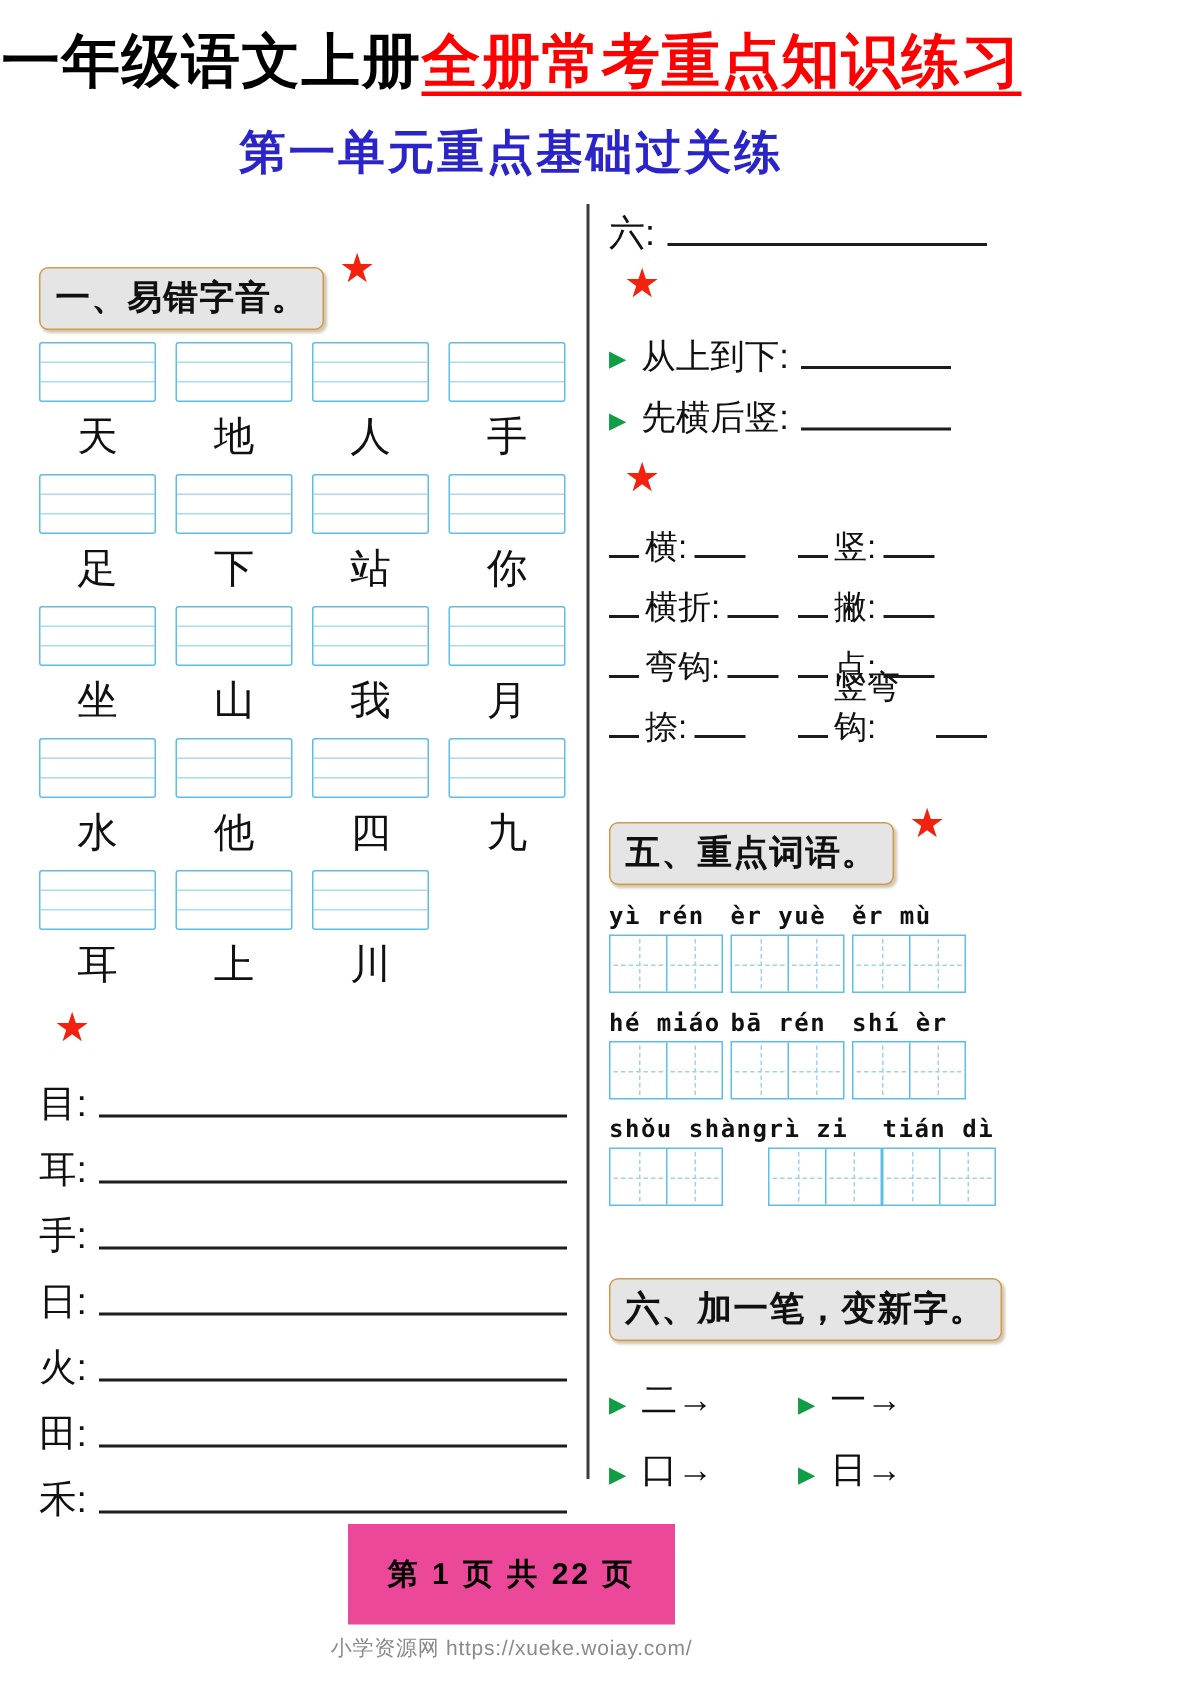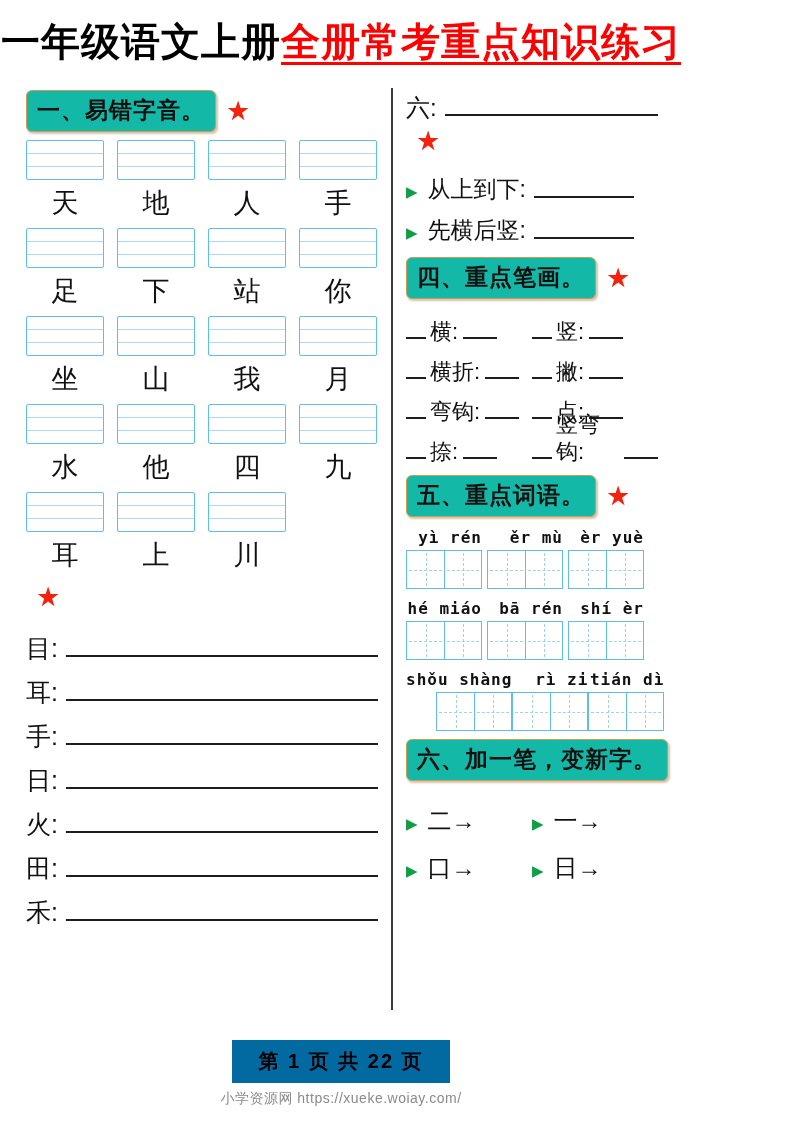--- a/index.html
+++ b/index.html
@@ -21,23 +21,23 @@
     line-height:44px;margin-top:4px;letter-spacing:2px;
   }
   
   .columns{display:flex;align-items:stretch;padding:8px 24px 0 26px;flex:1;}
   .col-left{width:352px;flex:none;}
   .vdivider{width:2px;background:#3c3c3c;margin:4px 13px 30px 13px;flex:none;}
   .col-right{flex:1;min-width:0;}
   
   .sec-head{display:flex;align-items:center;margin:6px 0 8px 0;}
   .sec-badge{
-    display:inline-block;background:#14b8a6;border:1.6px solid #cf9b4e;border-radius:6px;
+    display:inline-block;background:#e5e5e5;border:1.6px solid #cf9b4e;border-radius:6px;
     padding:4px 10px 5px 10px;font-size:23px;font-weight:900;color:#101010;
-    box-shadow:1.5px 2px 2px rgba(120,90,30,.35);letter-spacing:1px;white-space:nowrap;
+    box-shadow:1.5px 2px 2px rgba(120,90,30,.35);letter-spacing:1px;white-space:nowrap;margin-top:40px;
   }
   .star{color:#f2220f;font-size:27px;margin-left:10px;line-height:1;}
   
   .py-row{display:flex;gap:13px;margin:8px 0 6px 0;}
   .pybox{
     box-sizing:border-box;width:78px;height:40px;flex:none;background:#fff;
     border:1.7px solid #5fbde6;border-radius:2px;
     background-image:linear-gradient(#abdbf1,#abdbf1),linear-gradient(#abdbf1,#abdbf1);
     background-size:100% 1.4px;background-position:0 33%,0 67%;background-repeat:no-repeat;
   }
@@ -56,50 +56,51 @@
   
   .bullet-line{display:flex;align-items:flex-end;height:41px;}
   .tri{color:#0f9d45;font-size:15px;line-height:1.7;margin-right:10px;}
   .bullet-line .lbl{font-size:23px;font-weight:400;line-height:1.2;}
   
   .s4-grid{display:grid;grid-template-columns:1fr 1fr;row-gap:2px;margin:2px 0 6px 0;}
   .s4-item{display:flex;align-items:flex-end;height:38px;}
   .s4-item .lbl{font-size:22px;font-weight:500;line-height:1.2;}
   
   .word-row{display:flex;justify-content:space-between;padding-right:14px;margin-bottom:7px;}
-  .word-col{display:flex;flex-direction:column;align-items:flex-end;}
+  .word-col{display:flex;flex-direction:column;align-items:flex-start;}
   .pinyin{
     font-family:"DejaVu Sans Mono",monospace;font-size:16px;font-weight:700;
     letter-spacing:1px;height:25px;line-height:25px;white-space:nowrap;
   }
   .tgrid{display:flex;border:1.7px solid #5fbde6;background:#fff;}
   .tcell{width:37px;height:37px;box-sizing:border-box;position:relative;}
   .tcell + .tcell{border-left:1.4px solid #5fbde6;}
   .tcell::before{content:"";position:absolute;left:2px;right:2px;top:50%;border-top:1px dashed #9fd4ee;}
   .tcell::after{content:"";position:absolute;top:2px;bottom:2px;left:50%;border-left:1px dashed #9fd4ee;}
   
   .s6-grid{display:grid;grid-template-columns:1fr 1fr;margin-top:4px;}
   .s6-grid .bullet-line{height:47px;}
   .s6-grid .lbl{font-size:24px;}
   
   .footer{text-align:center;margin-top:auto;padding-bottom:4px;}
   .page-badge{
-    display:inline-block;background:#0369a1;color:#000;font-size:20px;font-weight:900;
-    padding:8px 26px;letter-spacing:2px;text-align:right;
+    display:inline-block;background:#ec4899;color:#000;font-size:20px;font-weight:900;
+    padding:20px 26px;letter-spacing:2px;text-align:right;
   }
   .site{color:#8a8a8a;font-size:14px;margin-top:7px;letter-spacing:.5px;}
 </style>
 </head>
 <body>
 
 <div class="page">
 
   <header class="title-wrap">
     <span class="title-black">一年级语文上册</span><span class="title-red">全册常考重点知识练习</span>
   </header>
+  <div class="subtitle">第一单元重点基础过关练</div>
 
   <div class="columns">
 
     <section class="col-left">
 
       <div class="sec-head">
         <span class="sec-badge">一、易错字音。</span>
         <span class="star">★</span>
       </div>
 
@@ -219,21 +220,20 @@
         <span class="lbl">从上到下:</span>
         <span class="uline w100"></span>
       </div>
       <div class="bullet-line">
         <span class="tri">▶</span>
         <span class="lbl">先横后竖:</span>
         <span class="uline w100"></span>
       </div>
 
       <div class="sec-head" style="margin-top:12px;">
-        <span class="sec-badge">四、重点笔画。</span>
         <span class="star">★</span>
       </div>
 
       <div class="s4-grid">
         <div class="s4-item">
           <span class="uline w20"></span>
             <span class="lbl">横:</span>
             <span class="uline w34"></span>
         </div>
         <div class="s4-item">
@@ -280,28 +280,28 @@
 
       <div class="word-row">
         <div class="word-col">
           <div class="pinyin">yì rén</div>
           <div class="tgrid">
               <div class="tcell"></div>
               <div class="tcell"></div>
             </div>
         </div>
         <div class="word-col">
+          <div class="pinyin">èr yuè</div>
+          <div class="tgrid">
+              <div class="tcell"></div>
+              <div class="tcell"></div>
+            </div>
+        </div>
+        <div class="word-col">
           <div class="pinyin">ěr mù</div>
-          <div class="tgrid">
-              <div class="tcell"></div>
-              <div class="tcell"></div>
-            </div>
-        </div>
-        <div class="word-col">
-          <div class="pinyin">èr yuè</div>
           <div class="tgrid">
               <div class="tcell"></div>
               <div class="tcell"></div>
             </div>
         </div>
       </div>
 
       <div class="word-row">
         <div class="word-col">
           <div class="pinyin">hé miáo</div>

